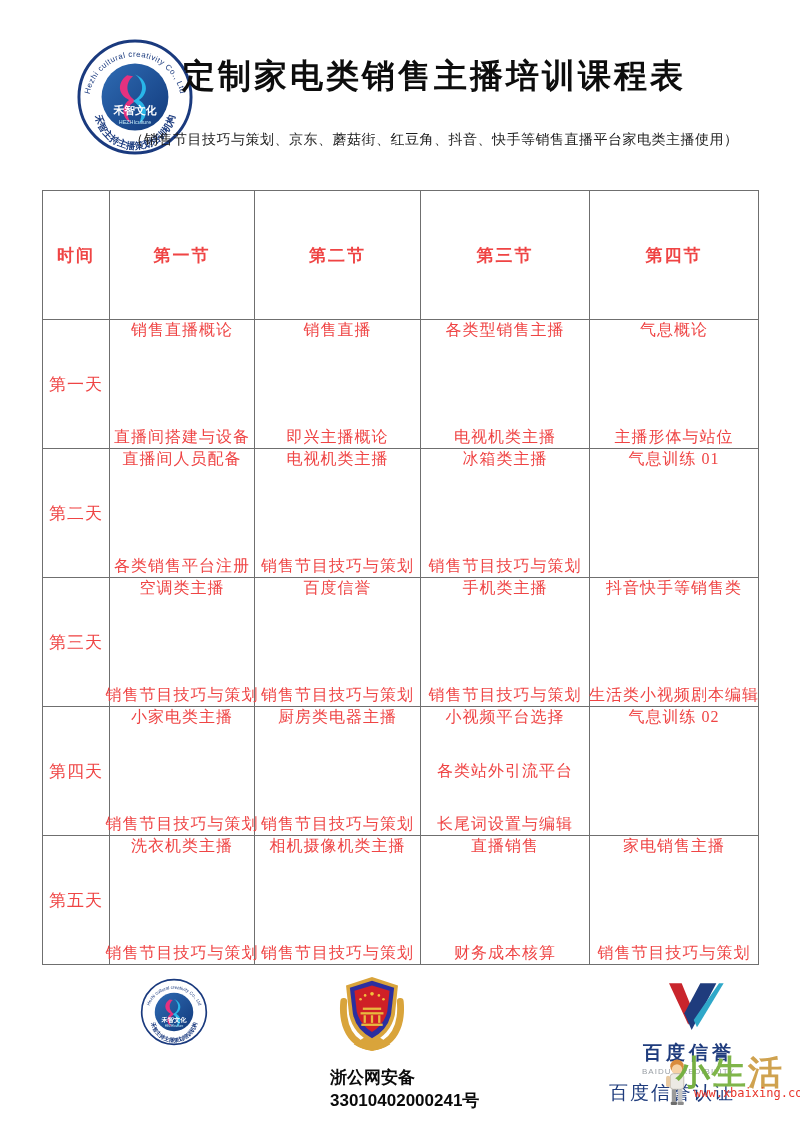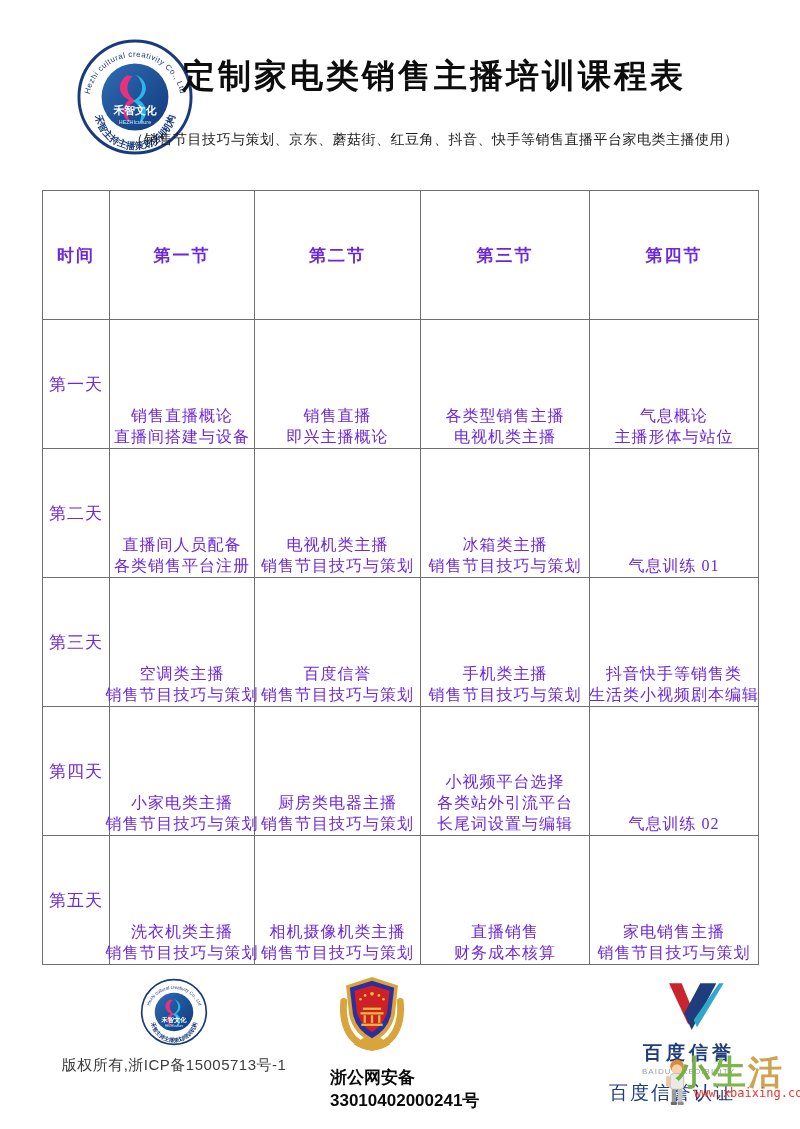--- a/index.html
+++ b/index.html
@@ -18,25 +18,25 @@
   .page-subtitle {
     margin:32px 0 0 0; font-size:14px; letter-spacing:0.5px; color:#1c1c1c;
   }
 
   
   .table-wrap { position:absolute; left:42px; top:190px; }
   table.course { border-collapse:collapse; table-layout:fixed; width:716px; }
   table.course th, table.course td {
     border:1px solid #6f6f6f; height:128px; padding:0;
     text-align:center; vertical-align:middle;
-    font-family:"Liberation Serif","DejaVu Serif",serif; color:#6d28d9;
+    font-family:"Liberation Serif","DejaVu Serif",serif; color:#ef4444;
   }
   table.course th { font-size:17px; font-weight:600; letter-spacing:2px; }
   td.day { font-size:17px; letter-spacing:1px; }
-  .cell { height:128px; display:flex; flex-direction:column; justify-content:flex-end; align-items:center; }
+  .cell { height:128px; display:flex; flex-direction:column; justify-content:space-between; align-items:center; }
   .cell-line { font-size:16px; letter-spacing:1px; white-space:nowrap; }
 
   
   .footer-left   { position:absolute; left:58px;  top:978px; width:232px; text-align:center; }
   .footer-center { position:absolute; left:330px; top:974px; width:220px; text-align:left; }
   .footer-right  { position:absolute; left:585px; top:982px; width:150px; text-align:right; }
   .icp-text {
     margin-top:6px; font-family:"Liberation Sans","DejaVu Sans",sans-serif;
     font-size:15px; color:#3c3c3c; letter-spacing:0.5px;
   }
@@ -279,21 +279,20 @@
     <path d="M 60,37 C 73,42 75,56 64,63 C 74,69 73,82 64,87 C 69,78 66,69 58,64 C 70,58 70,44 60,37 Z" fill="#29b6e8"></path>
     <text font-family="Liberation Sans,sans-serif" font-size="8" fill="#1a3a7e">
       <textPath href="#lg-arc-top" startOffset="50%" text-anchor="middle">Hezhi cultural creativity Co., Ltd</textPath>
     </text>
     <text font-family="Liberation Sans,sans-serif" font-weight="bold" font-size="9.5" fill="#1a3a7e">
       <textPath href="#lg-arc-bottom" startOffset="50%" text-anchor="middle">禾智主持主播策划培训机构</textPath>
     </text>
     <text x="60" y="77" text-anchor="middle" font-family="Liberation Sans,sans-serif" font-weight="bold" font-size="11" fill="#ffffff">禾智文化</text>
     <text x="60" y="87" text-anchor="middle" font-family="Liberation Sans,sans-serif" font-size="5.5" fill="#bfe6f5">HEZHIculture</text>
   </svg>
-  <div class="icp-text">版权所有,浙ICP备15005713号-1</div>
 </div>
 
 <div class="footer-center">
   <svg width="84" height="84" viewBox="0 0 100 110">
     <path d="M50,96 C22,92 10,68 13,36" fill="none" stroke="#d9a43b" stroke-width="9" stroke-linecap="round"></path>
     <path d="M50,96 C78,92 90,68 87,36" fill="none" stroke="#d9a43b" stroke-width="9" stroke-linecap="round"></path>
     <path d="M26,92 Q50,108 74,92 L58,82 L42,82 Z" fill="#d9a43b"></path>
     <path d="M50,4 L84,15 L80,53 Q75,78 50,90 Q25,78 20,53 L16,15 Z" fill="#d9a43b"></path>
     <path d="M50,9 L79,18 L75,52 Q71,73 50,84 Q29,73 25,52 L21,18 Z" fill="#2b2fa0"></path>
     <path d="M50,15 L73,22 L70,49 Q66,66 50,76 Q34,66 30,49 L27,22 Z" fill="#cf2026"></path>

